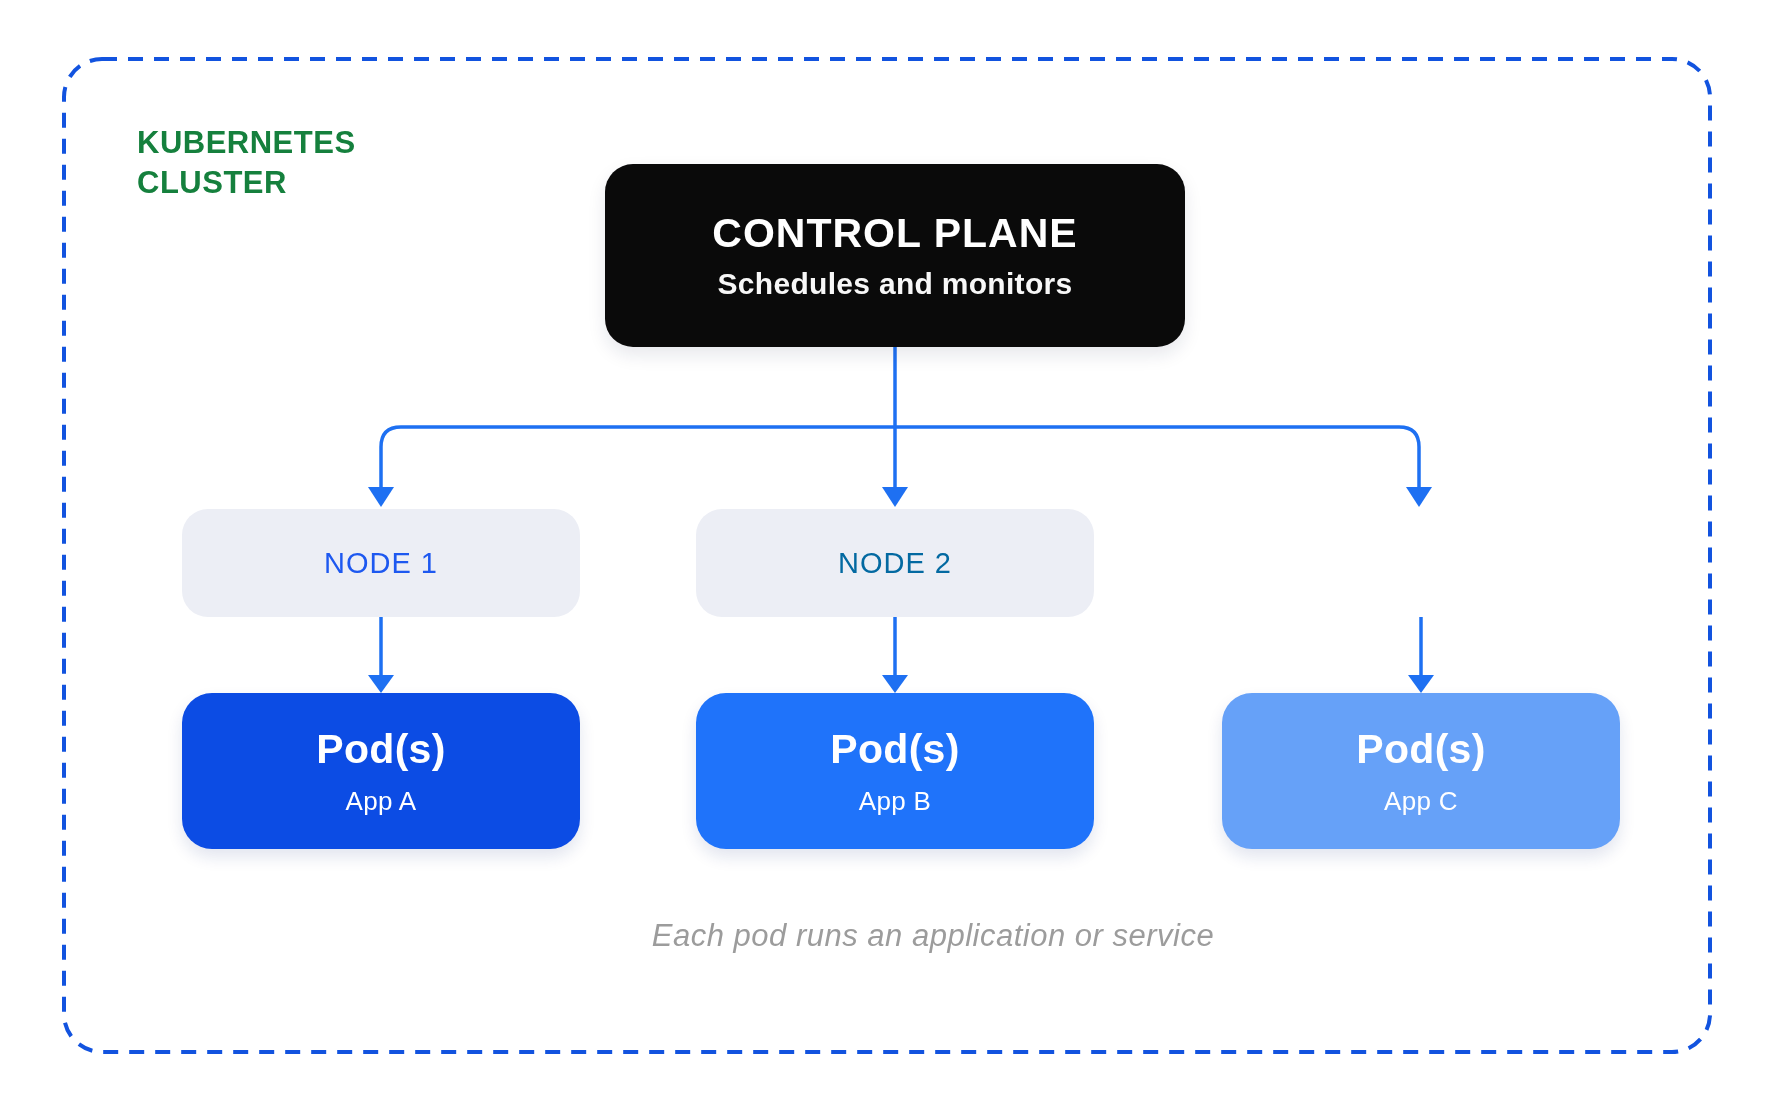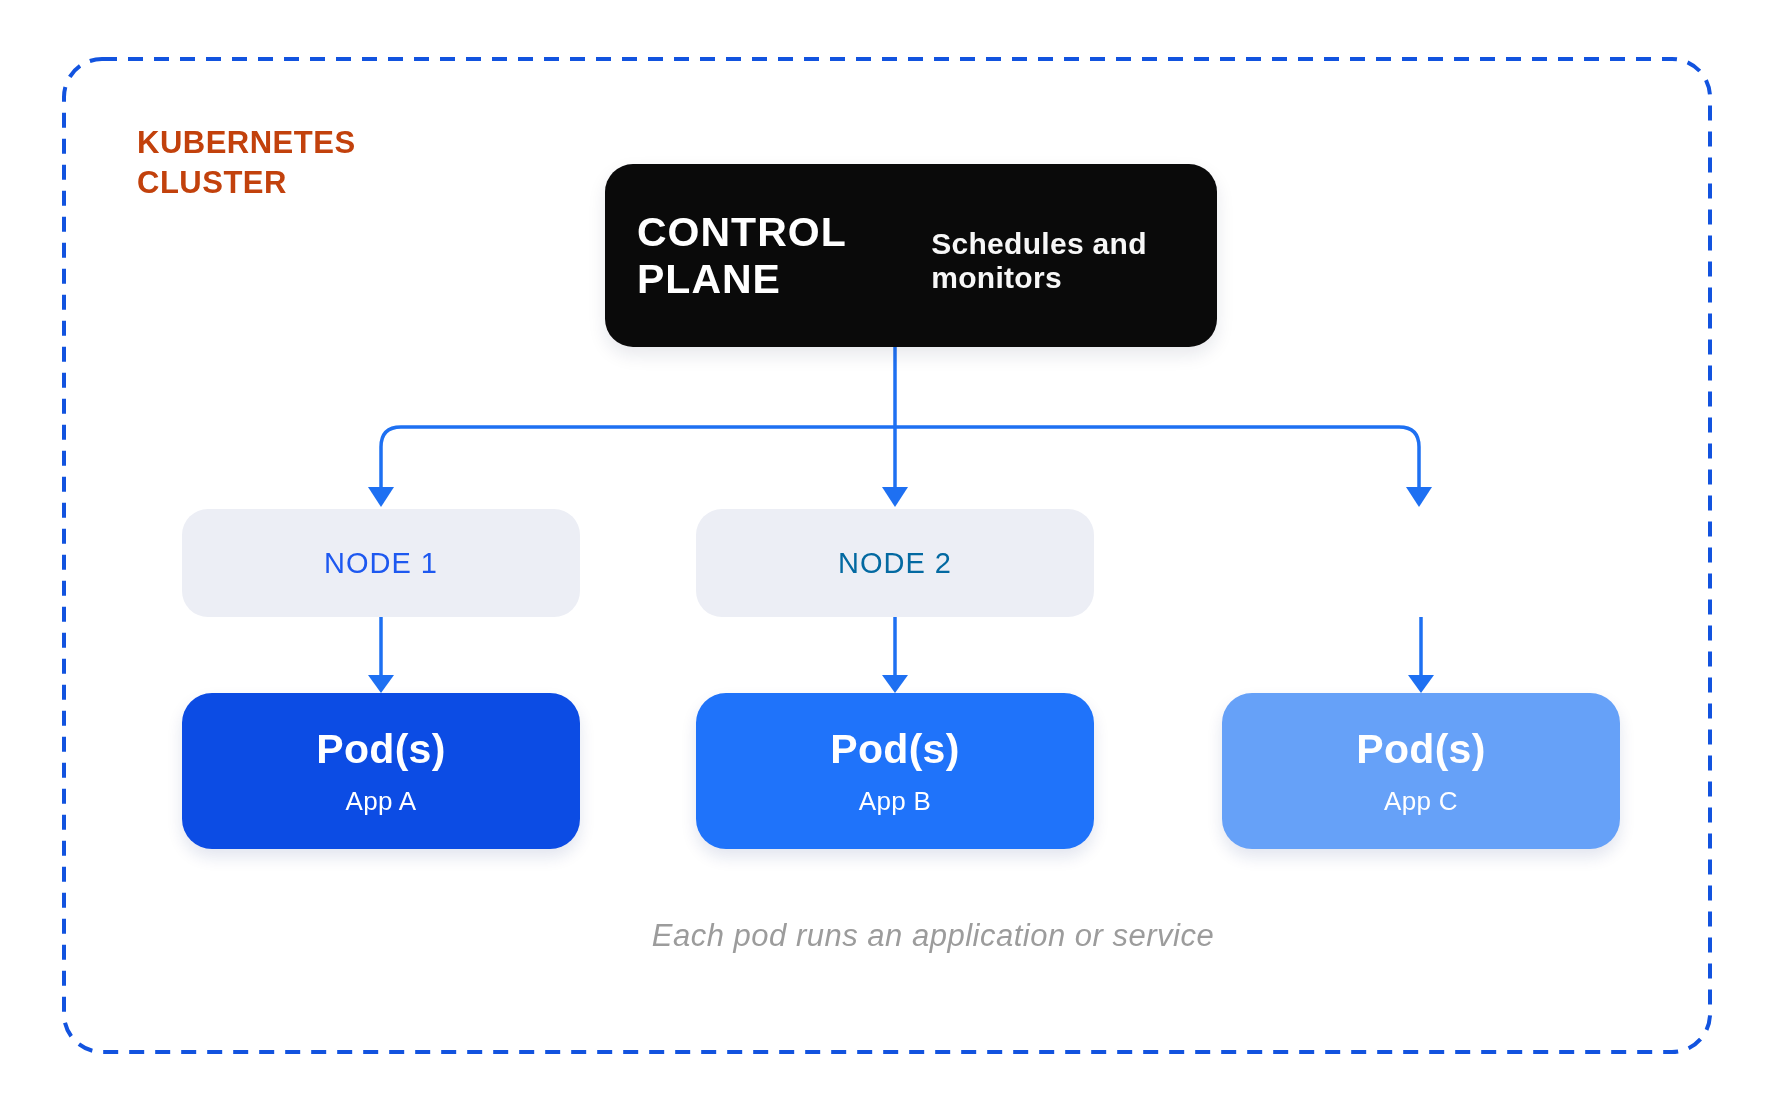--- a/index.html
+++ b/index.html
@@ -25,25 +25,24 @@
     line-height: 40px;
     letter-spacing: 0.5px;
     white-space: pre-line;
   }
   .control-plane {
     position: absolute;
     left: 605px; top: 164px;
     width: 580px; height: 183px;
     border-radius: 28px;
     display: flex;
-    flex-direction: row;
+    flex-direction: column;
     align-items: center;
     justify-content: center;
     box-shadow: 0 8px 18px rgba(20, 30, 70, 0.10);
-    padding-left: 32px;
   }
   .control-plane .cp-title {
     color: #ffffff;
     font-size: 41px;
     font-weight: 700;
     letter-spacing: 1px;
   }
   .control-plane .cp-subtitle {
     color: #f7f7f7;
     font-size: 30px;
@@ -124,21 +123,21 @@
 
       <path d="M 381 617 L 381 675" fill="none" stroke="currentColor" stroke-width="3.5"></path>
       <path d="M 895 617 L 895 675" fill="none" stroke="currentColor" stroke-width="3.5"></path>
       <path d="M 1421 617 L 1421 675" fill="none" stroke="currentColor" stroke-width="3.5"></path>
       <polygon points="368,675 394,675 381,693" fill="currentColor"></polygon>
       <polygon points="882,675 908,675 895,693" fill="currentColor"></polygon>
       <polygon points="1408,675 1434,675 1421,693" fill="currentColor"></polygon>
     </g>
   </svg>
 
-  <div class="cluster-label" style="color: #c2410c;">KUBERNETES
+  <div class="cluster-label" style="color: #15803d;">KUBERNETES
 CLUSTER</div>
 
   <div class="control-plane" style="background-color: rgb(10, 10, 10);">
     <div class="cp-title">CONTROL PLANE</div>
     <div class="cp-subtitle">Schedules and monitors</div>
   </div>
 
   <div class="node-box col-1" style="background-color: rgb(236, 238, 245);">
     <div class="node-label" style="color: rgb(29, 88, 240);">NODE 1</div>
   </div>

